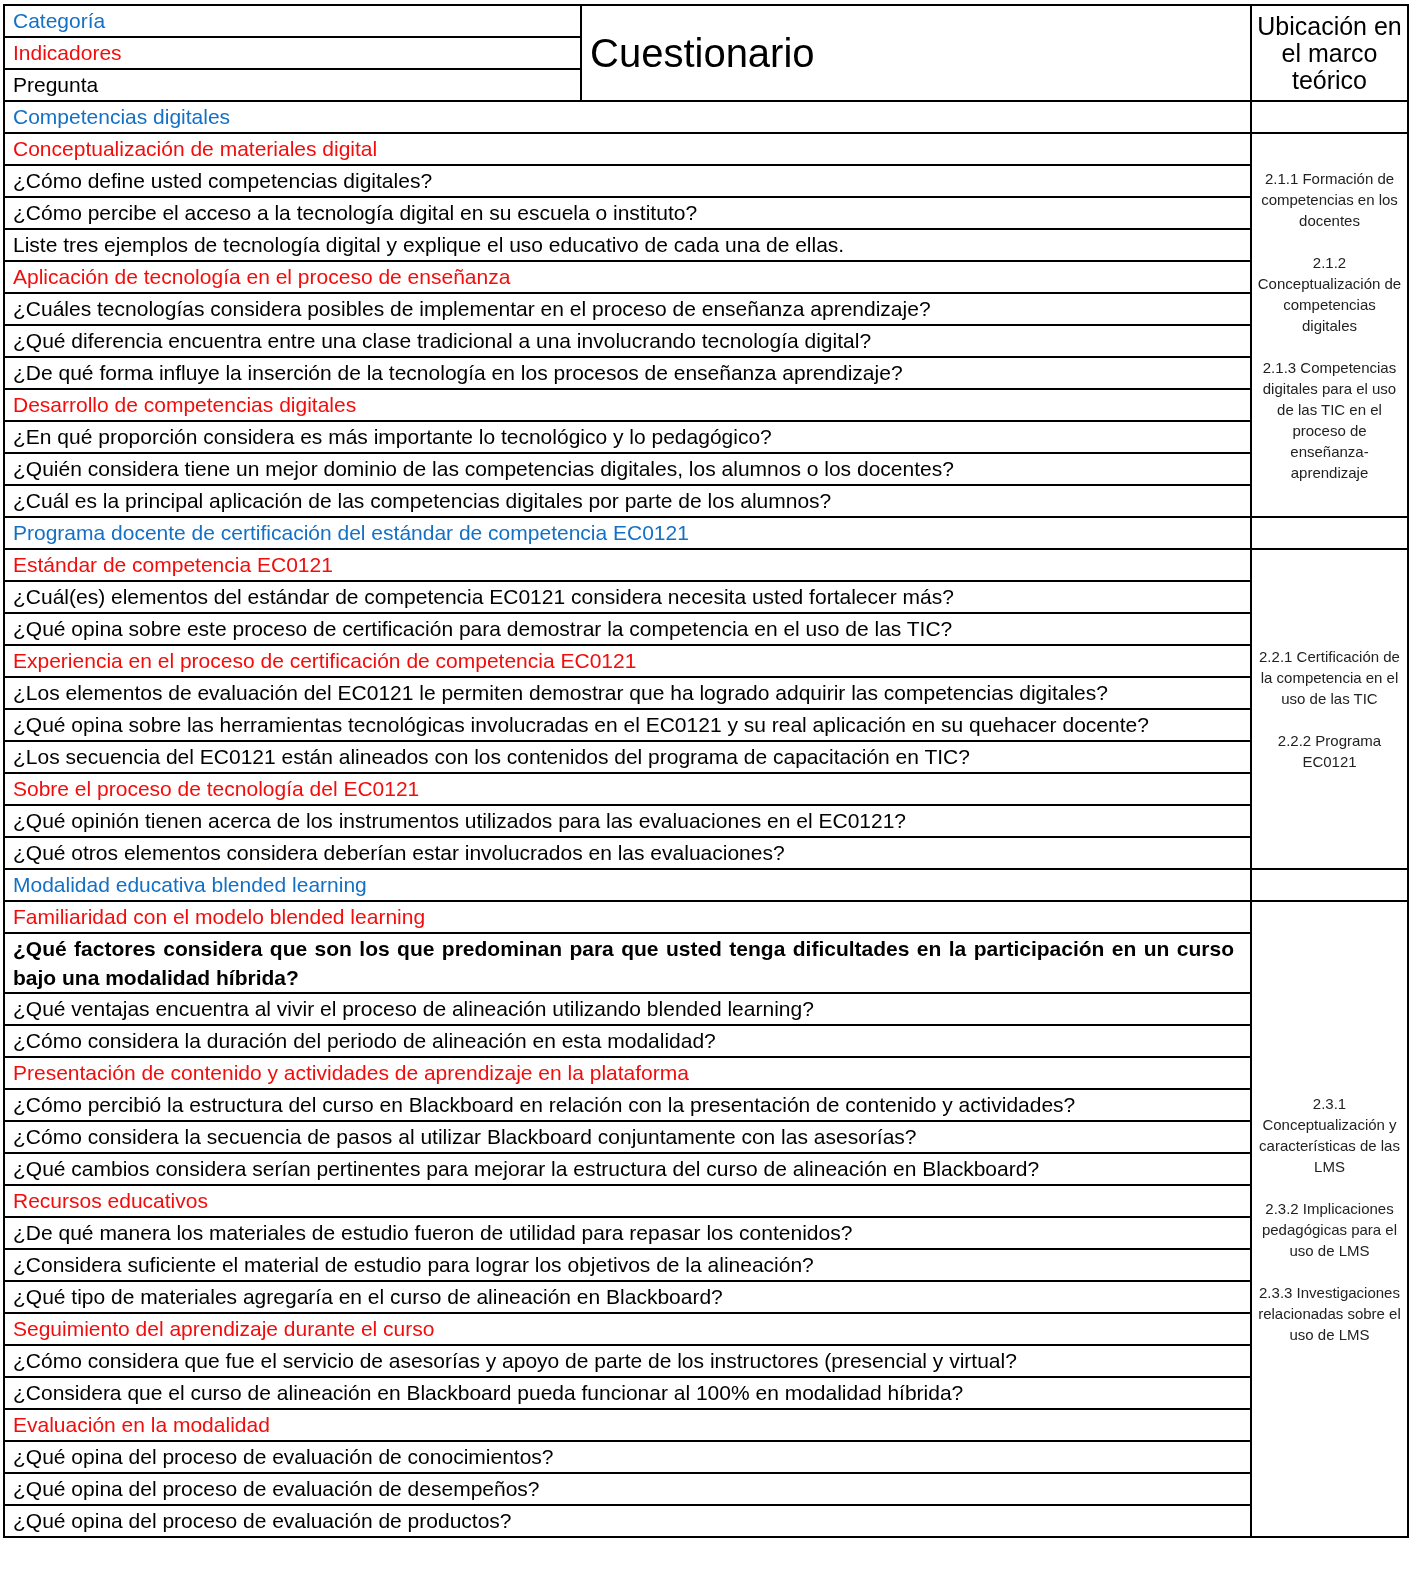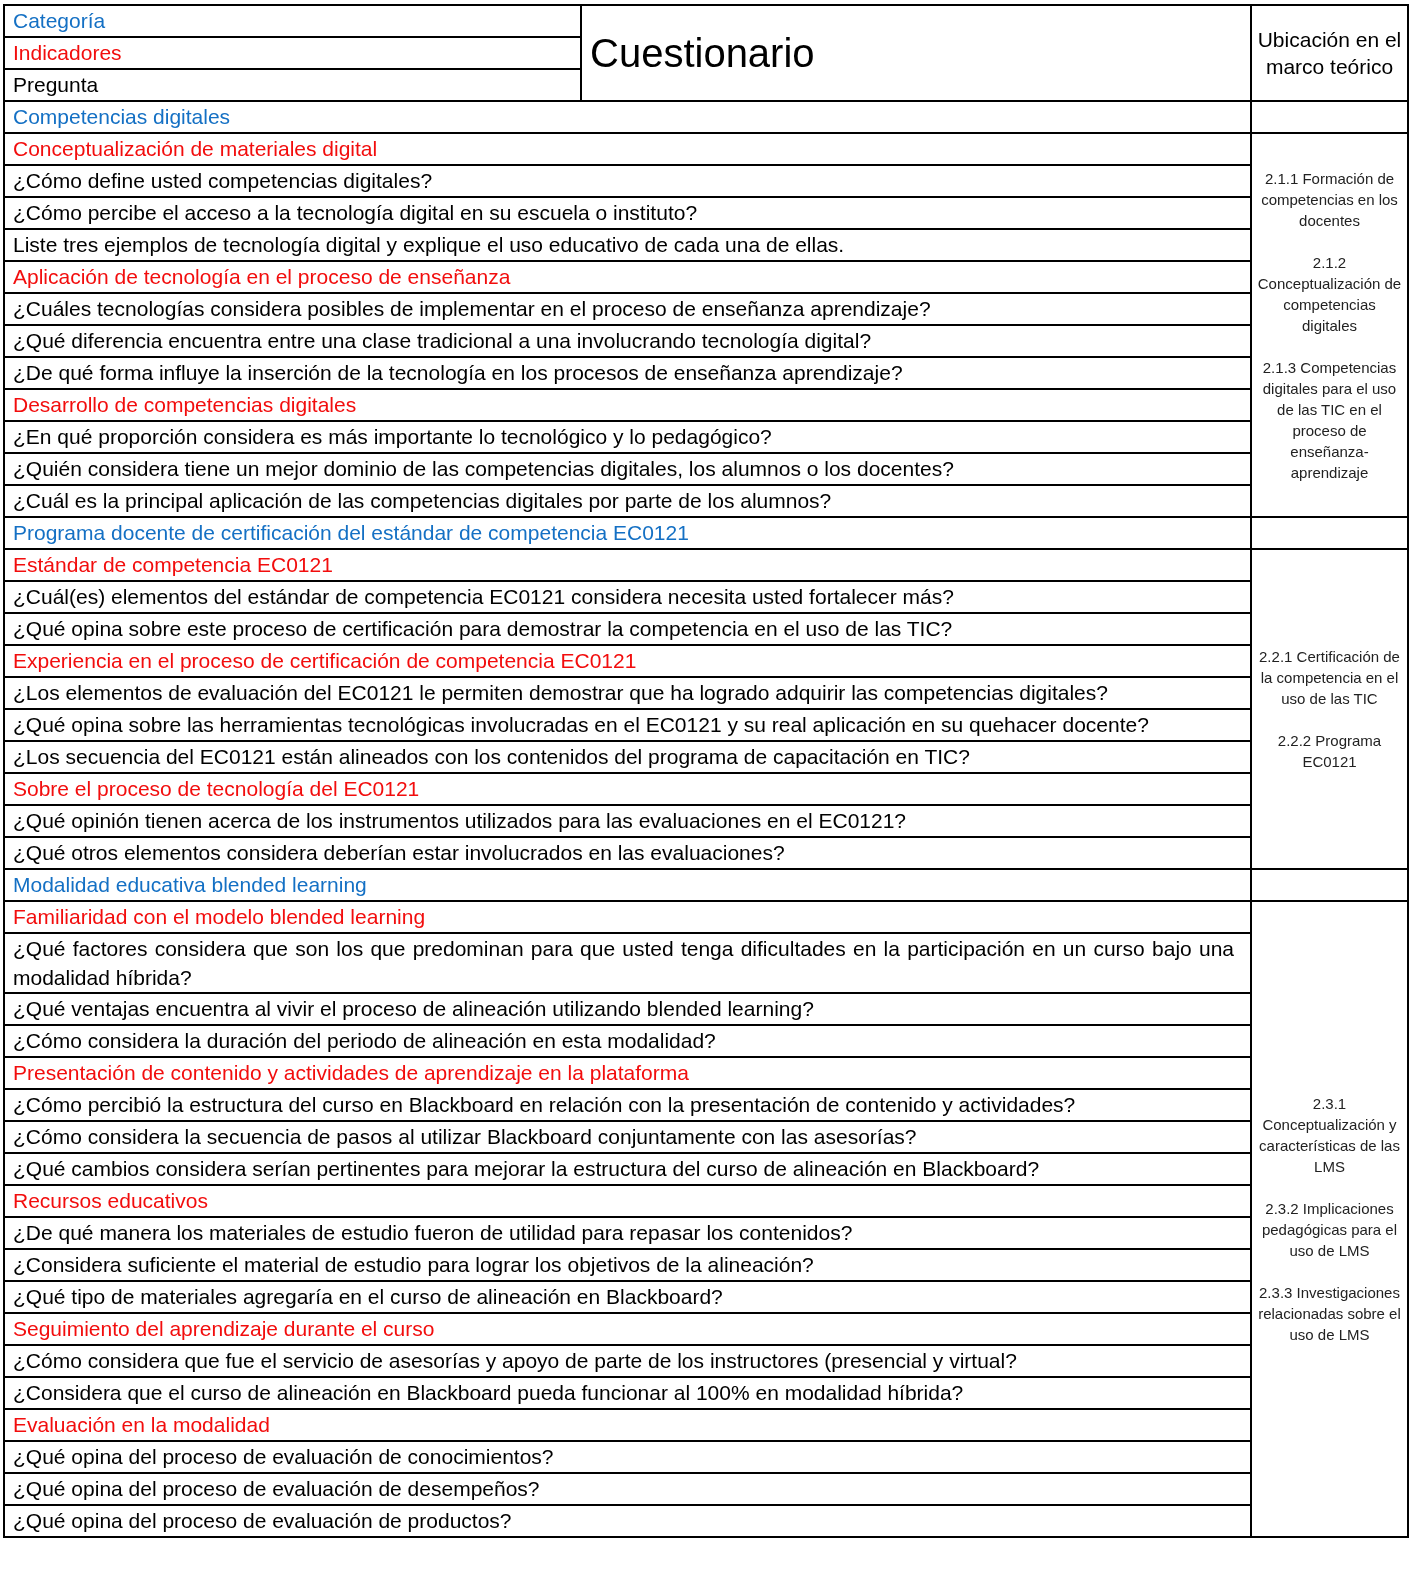--- a/index.html
+++ b/index.html
@@ -5,23 +5,23 @@
   html, body { margin:0; padding:0; background:#ffffff; }
   body { width:1414px; height:1578px; position:relative; font-family:"Liberation Sans", sans-serif; }
   #sheet { position:absolute; left:3px; top:4px; width:1404px; height:1566px; }
   table { border-collapse:collapse; width:1404px; table-layout:fixed; }
   td { border:2px solid #000; padding:0 16px 0 8px; font-size:21px; line-height:30px; vertical-align:middle; color:#000; }
   .cat { color:#1470c4; }
   .ind { color:#f20d0d;margin-top:35px; }
   .q { color:#000;margin-left:8px; }
   .hdr-left { height:30px; }
   .title-cell { text-align:left; font-size:40px; color:#000; }
-  .loc-hdr { text-align:center; font-size:21px; line-height:27px; padding:0 4px; }
+  .loc-hdr { text-align:center; font-size:25px; line-height:27px; padding:0 4px; }
   .loc { text-align:center; font-size:15px; line-height:21px; padding:12px 4px; white-space:pre-line; color:#222;border-radius:23px; }
-  .wrap { line-height:29px; text-align:justify; }
+  .wrap { line-height:29px; text-align:justify;font-weight:bold; }
 </style>
 </head>
 <body>
 
 <div id="sheet">
   <table>
     <colgroup>
       <col style="width:577px">
       <col style="width:670px">
       <col style="width:157px">

